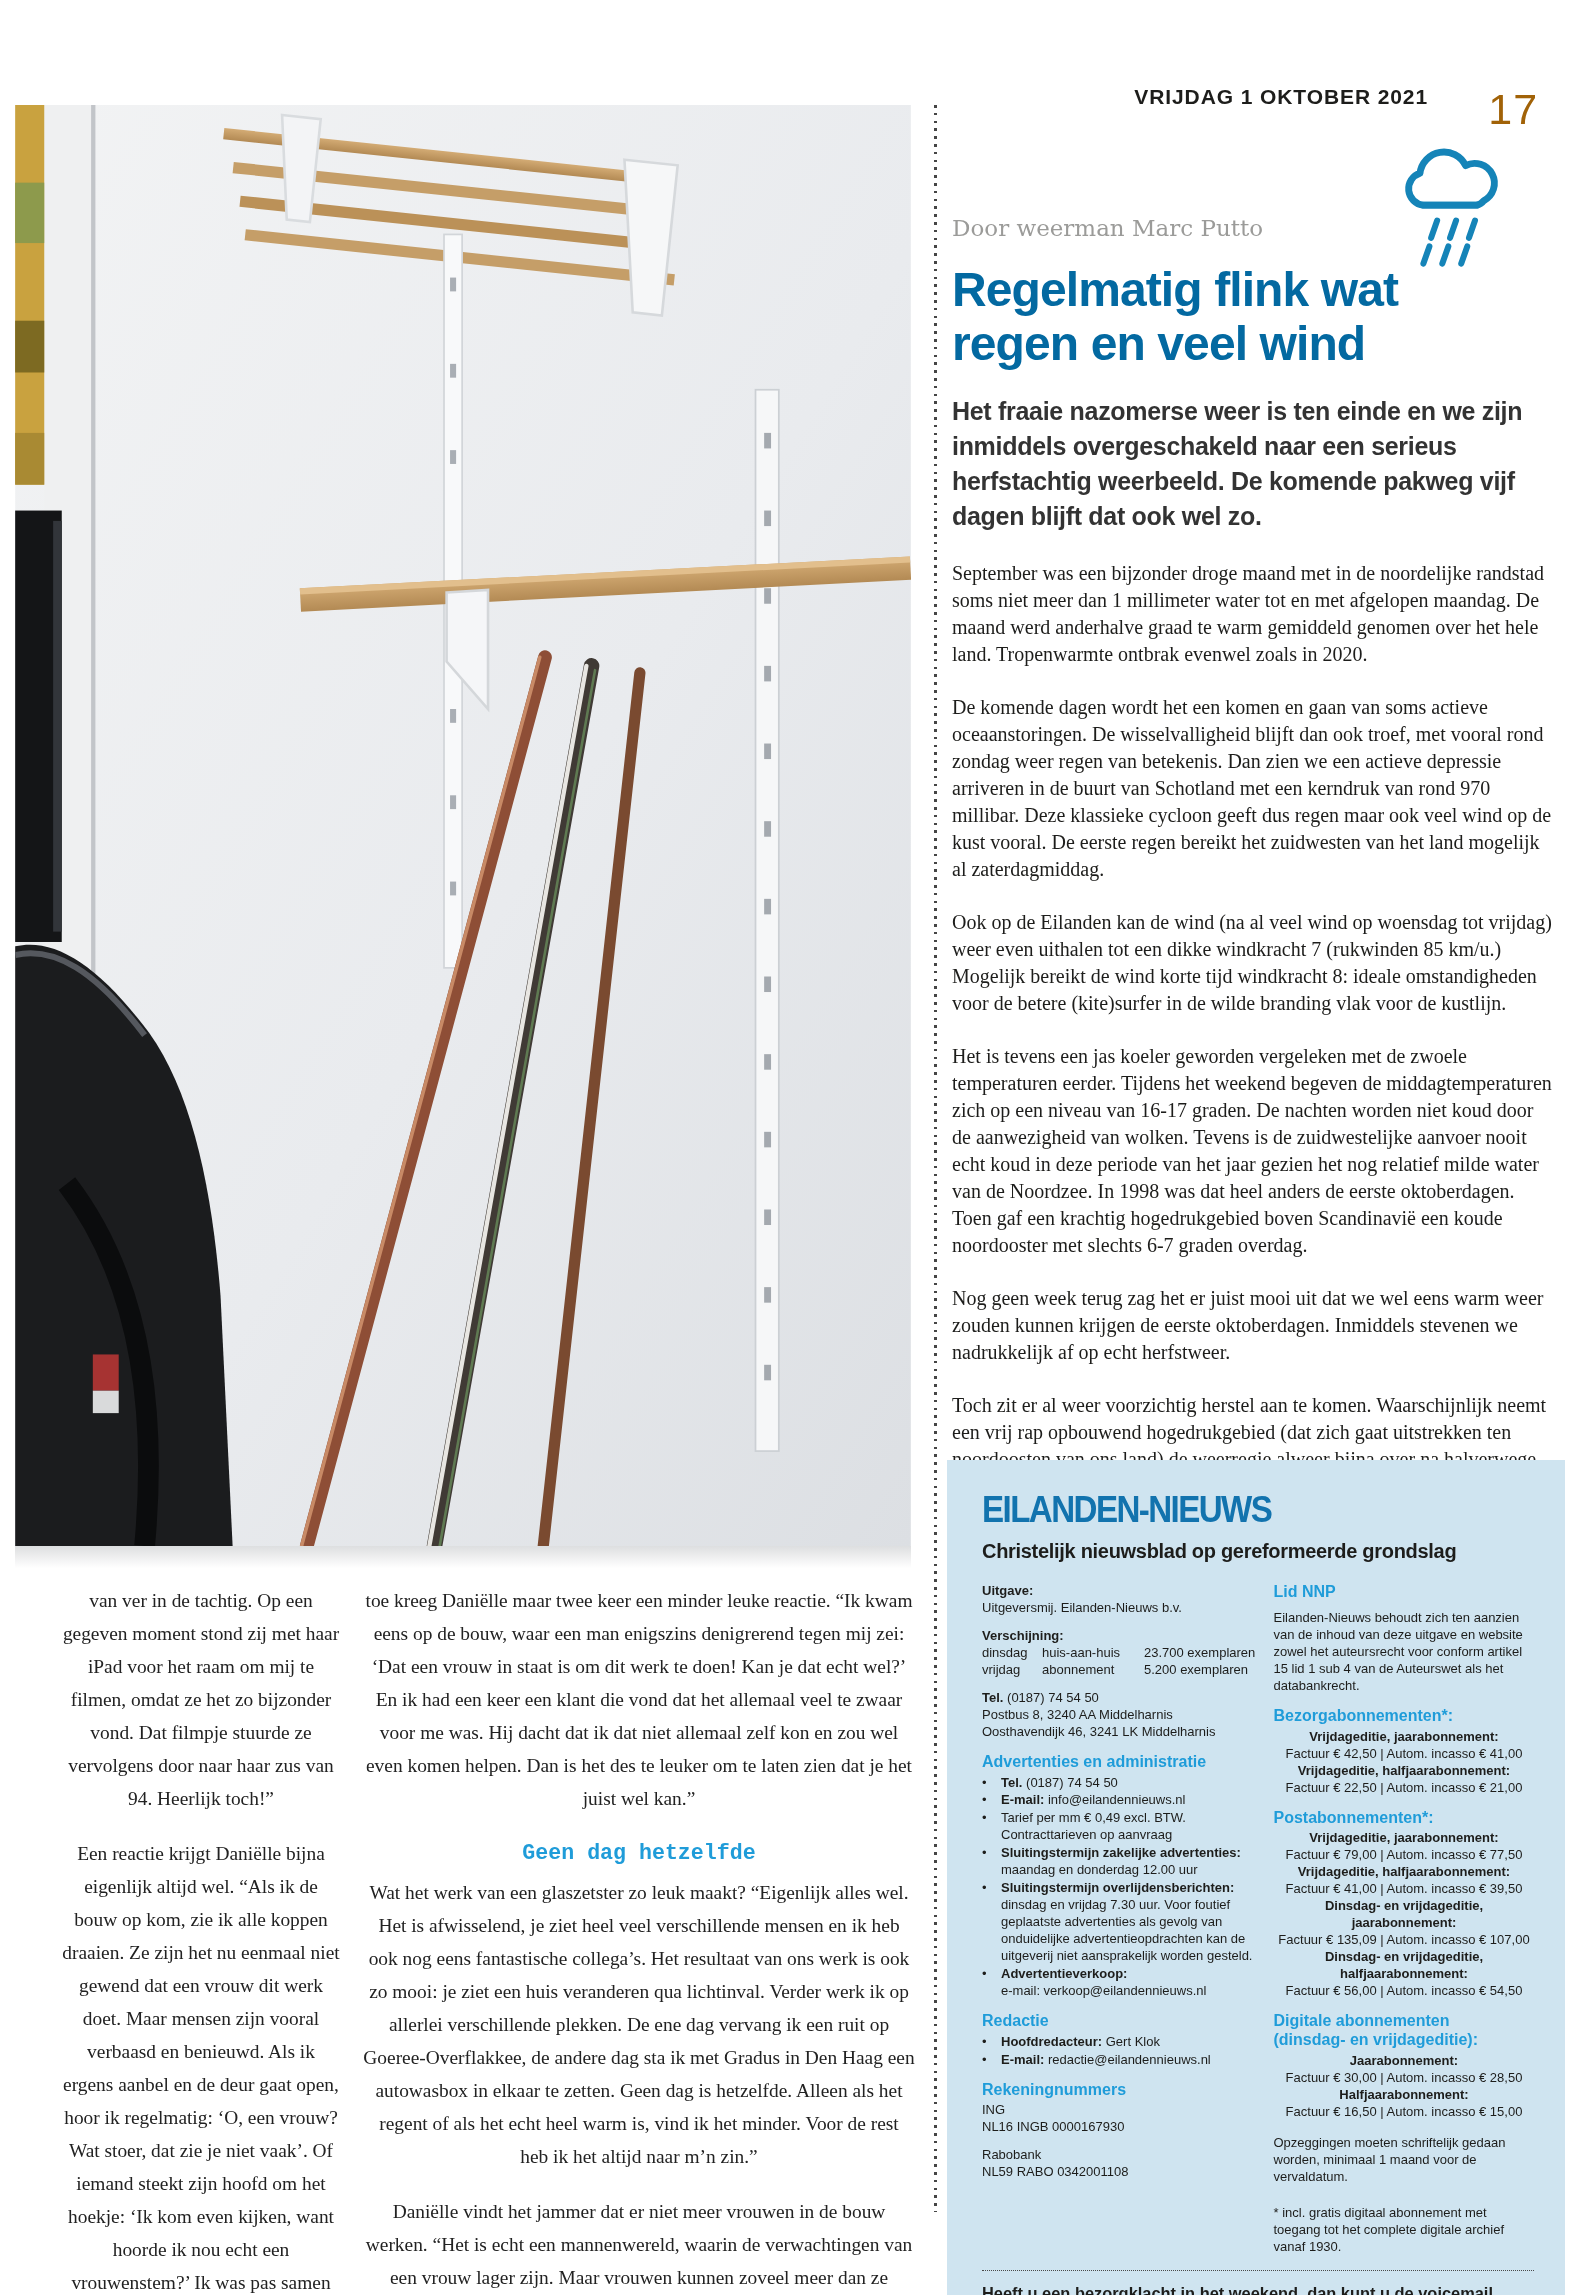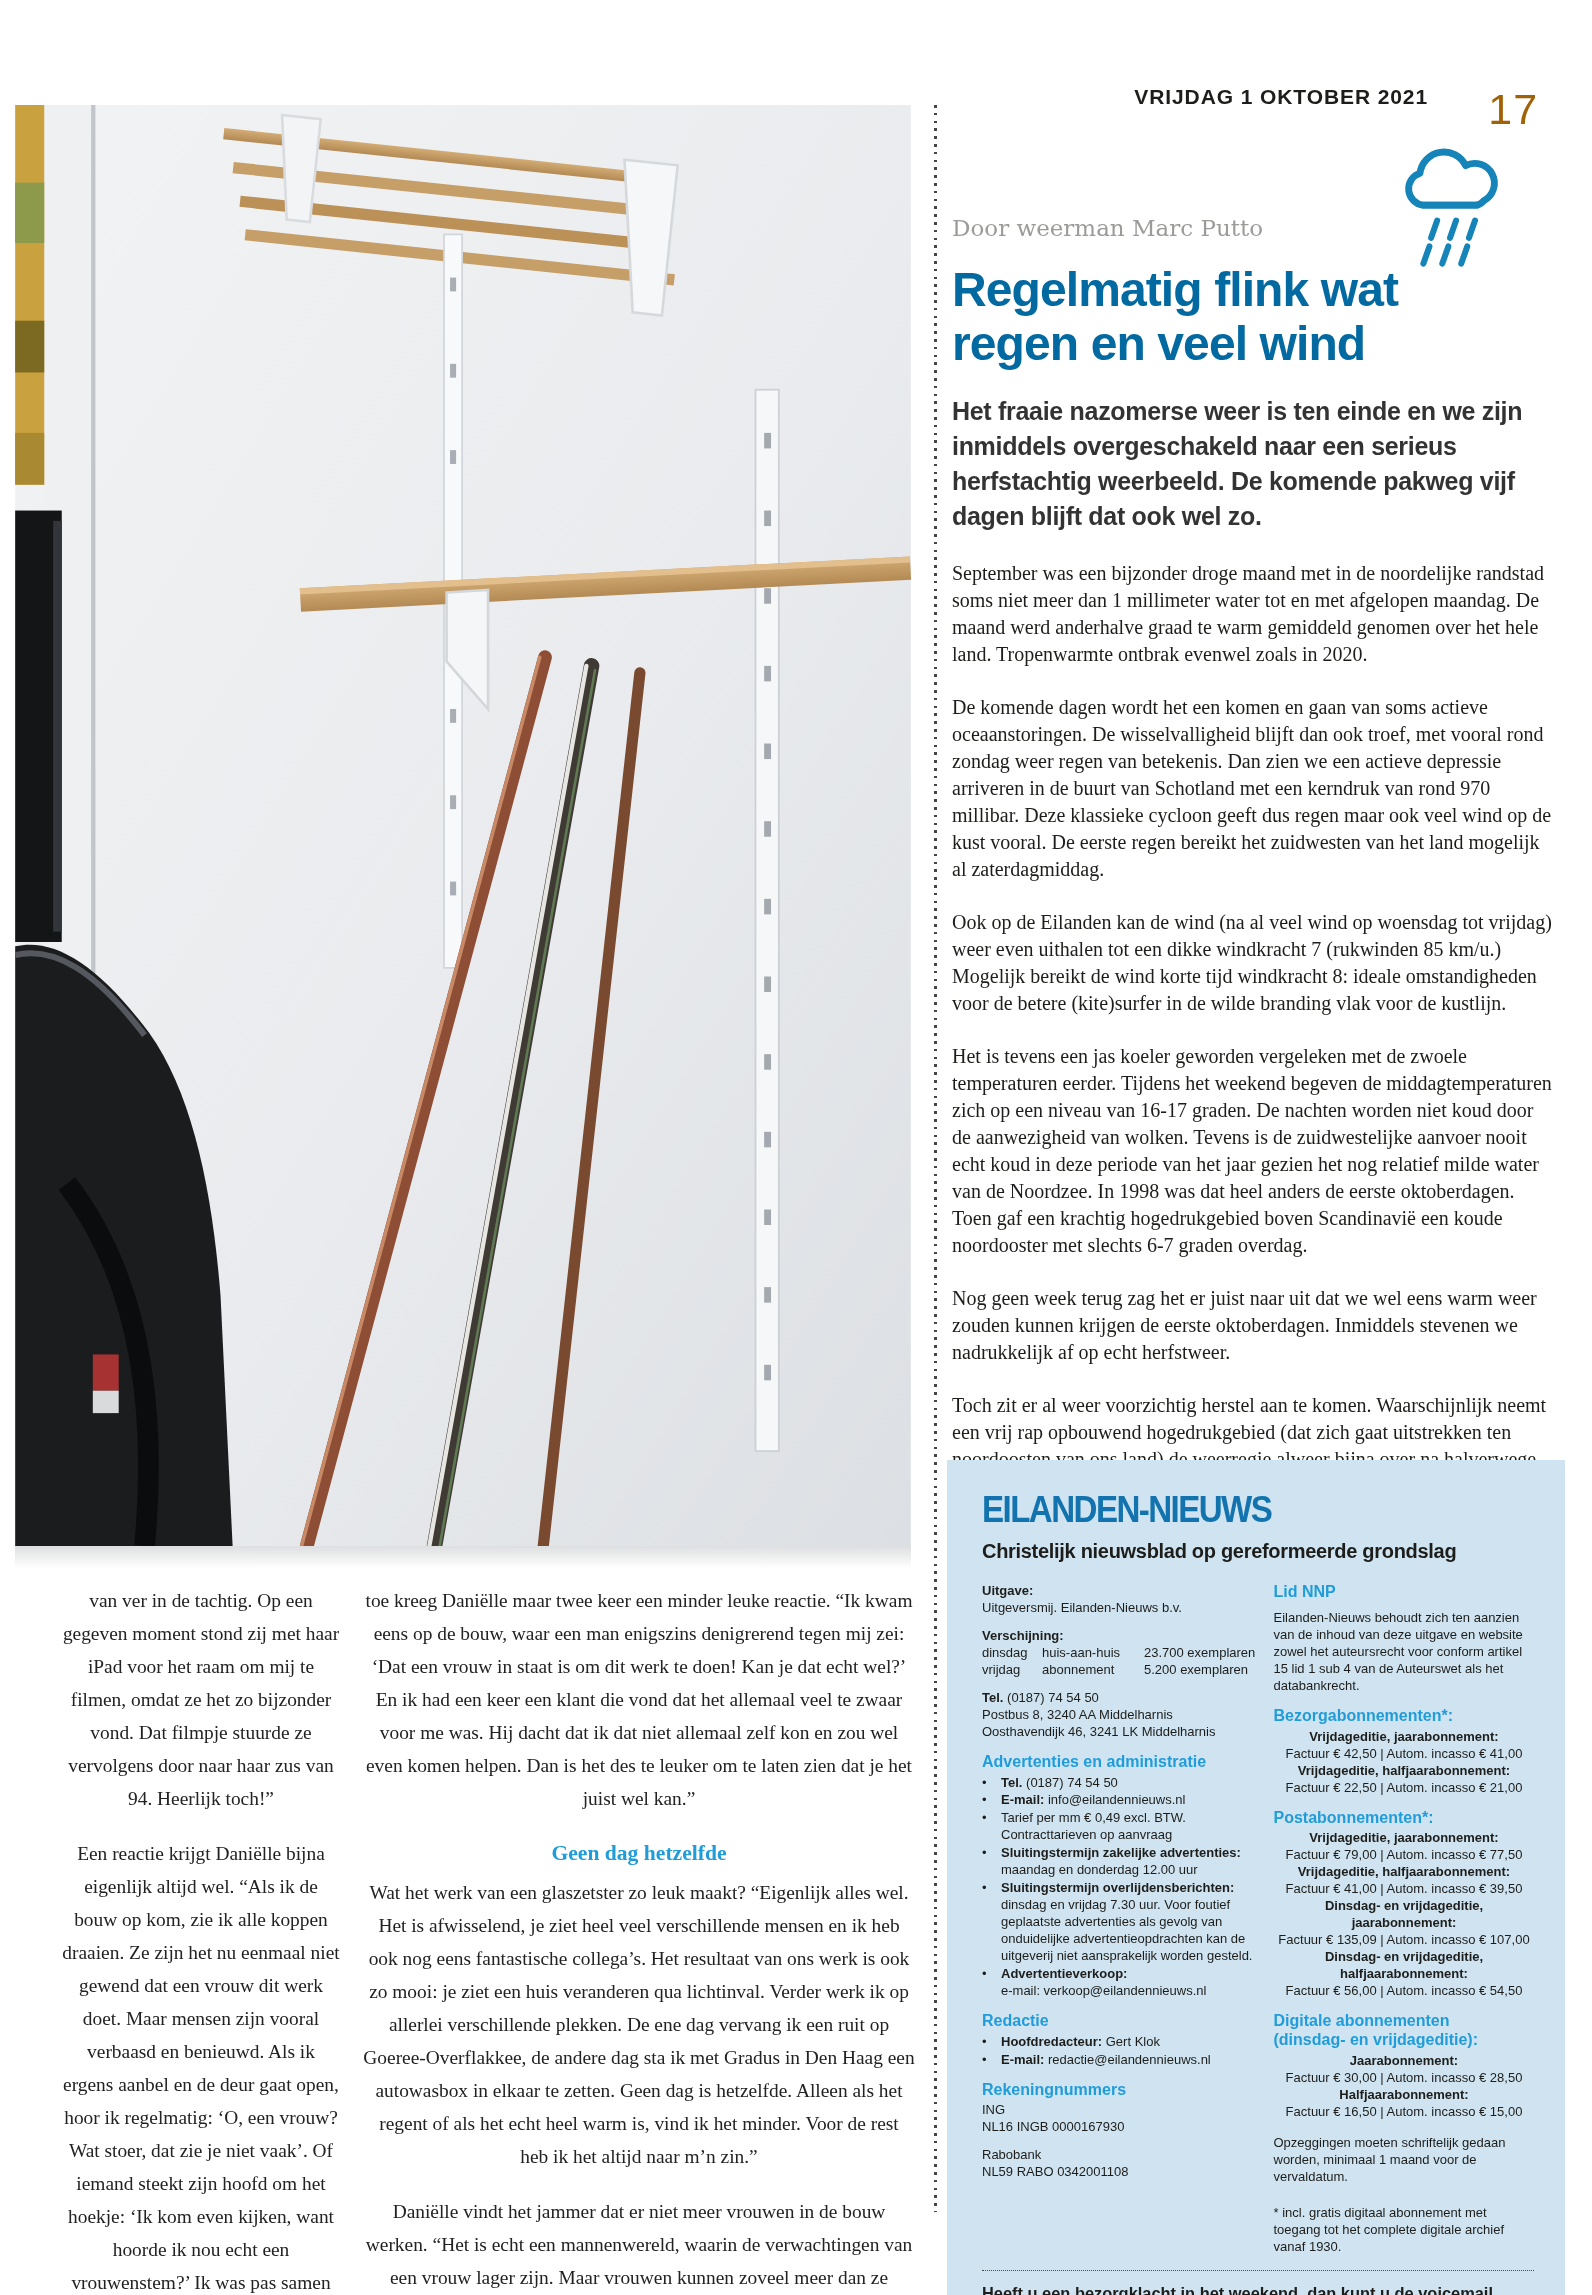--- a/index.html
+++ b/index.html
@@ -31,21 +31,21 @@
            font-size:48px;line-height:54px;color:#0369a1;letter-spacing:-0.9px;width:570px;}
   .w-intro{margin-top:22.4px;font-family:"Liberation Sans",sans-serif;font-weight:bold;
            font-size:25px;line-height:35px;color:#333;width:604px;letter-spacing:-0.3px;}
   .w-body p{margin:26px 0 0 0;font-size:20px;line-height:27px;width:604px;}
 
   
   .art-col{position:absolute;top:1584px;font-size:19.4px;line-height:33px;color:#222;text-align:center;}
   .art-col p{margin:0 0 22.4px 0;}
   .col1{left:62px;width:278px;}
   .col2{left:363px;width:552px;}
-  .art-sub{font-family:Liberation Serif, serif;font-weight:bold;font-size:21.6px;
+  .art-sub{font-family:Liberation Mono, monospace;font-weight:bold;font-size:21.6px;
            color:#1f9cd9;margin:0 0 5.2px 0;}
 
   
   .colophon{position:absolute;left:947px;top:1460px;width:618px;background:#cfe4f0;
             font-family:"Liberation Sans",sans-serif;color:#1d1d1b;
             padding:29px 31px 26px 35px;box-sizing:border-box;}
   .c-logo{font-weight:bold;font-size:36px;color:#1273ae;letter-spacing:-1.7px;
           transform:scaleX(.92);transform-origin:left;white-space:nowrap;}
   .c-sub{font-weight:bold;font-size:20px;margin-top:8.6px;letter-spacing:-0.3px;}
   .c-cols{display:flex;margin-top:19px;font-size:13px;line-height:17px;}
@@ -182,21 +182,21 @@
       </svg>
     </div>
     <div class="w-byline">Door weerman Marc Putto</div>
     <div class="w-title">Regelmatig flink wat regen en veel wind</div>
     <div class="w-intro">Het fraaie nazomerse weer is ten einde en we zijn inmiddels overgeschakeld naar een serieus herfstachtig weerbeeld. De komende pakweg vijf dagen blijft dat ook wel zo.</div>
     <div class="w-body">
       <p>September was een bijzonder droge maand met in de noordelijke randstad soms niet meer dan 1 millimeter water tot en met afgelopen maandag. De maand werd anderhalve graad te warm gemiddeld genomen over het hele land. Tropenwarmte ontbrak evenwel zoals in 2020.</p>
       <p>De komende dagen wordt het een komen en gaan van soms actieve oceaanstoringen. De wisselvalligheid blijft dan ook troef, met vooral rond zondag weer regen van betekenis. Dan zien we een actieve depressie arriveren in de buurt van Schotland met een kerndruk van rond 970 millibar. Deze klassieke cycloon geeft dus regen maar ook veel wind op de kust vooral. De eerste regen bereikt het zuidwesten van het land mogelijk al zaterdagmiddag.</p>
       <p>Ook op de Eilanden kan de wind (na al veel wind op woensdag tot vrijdag) weer even uithalen tot een dikke windkracht 7 (rukwinden 85 km/u.) Mogelijk bereikt de wind korte tijd windkracht 8: ideale omstandigheden voor de betere (kite)surfer in de wilde branding vlak voor de kustlijn.</p>
       <p>Het is tevens een jas koeler geworden vergeleken met de zwoele temperaturen eerder. Tijdens het weekend begeven de middagtemperaturen zich op een niveau van 16-17 graden. De nachten worden niet koud door de aanwezigheid van wolken. Tevens is de zuidwestelijke aanvoer nooit echt koud in deze periode van het jaar gezien het nog relatief milde water van de Noordzee. In 1998 was dat heel anders de eerste oktoberdagen. Toen gaf een krachtig hogedrukgebied boven Scandinavië een koude noordooster met slechts 6-7 graden overdag.</p>
-      <p>Nog geen week terug zag het er juist naar uit dat we wel eens warm weer zouden kunnen krijgen de eerste oktoberdagen. Inmiddels stevenen we nadrukkelijk af op echt herfstweer.</p>
+      <p>Nog geen week terug zag het er juist mooi uit dat we wel eens warm weer zouden kunnen krijgen de eerste oktoberdagen. Inmiddels stevenen we nadrukkelijk af op echt herfstweer.</p>
       <p>Toch zit er al weer voorzichtig herstel aan te komen. Waarschijnlijk neemt een vrij rap opbouwend hogedrukgebied (dat zich gaat uitstrekken ten noordoosten van ons land) de weerregie alweer bijna over na halverwege komende week.</p>
     </div>
   </div>
 
   <div class="art-col col1">
     <p>van ver in de tachtig. Op een gegeven moment stond zij met haar iPad voor het raam om mij te filmen, omdat ze het zo bijzonder vond. Dat filmpje stuurde ze vervolgens door naar haar zus van 94. Heerlijk toch!”</p>
     <p>Een reactie krijgt Daniëlle bijna eigenlijk altijd wel. “Als ik de bouw op kom, zie ik alle koppen draaien. Ze zijn het nu eenmaal niet gewend dat een vrouw dit werk doet. Maar mensen zijn vooral verbaasd en benieuwd. Als ik ergens aanbel en de deur gaat open, hoor ik regelmatig: ‘O, een vrouw? Wat stoer, dat zie je niet vaak’. Of iemand steekt zijn hoofd om het hoekje: ‘Ik kom even kijken, want hoorde ik nou echt een vrouwenstem?’ Ik was pas samen met Gradus aan het werk in Oostvoorne, toen er een stel omaatjes langs kwam wandelen. Ze bleven verbaasd staan toen ze mij zagen en ik kreeg allerlei complimentjes. Gradus stond vlak naast me en grapte: ‘Hé hallo, ik ben er ook nog, hoor!’” Tot nog</p>
   </div>
   <div class="art-col col2">
     <p>toe kreeg Daniëlle maar twee keer een minder leuke reactie. “Ik kwam eens op de bouw, waar een man enigszins denigrerend tegen mij zei: ‘Dat een vrouw in staat is om dit werk te doen! Kan je dat echt wel?’ En ik had een keer een klant die vond dat het allemaal veel te zwaar voor me was. Hij dacht dat ik dat niet allemaal zelf kon en zou wel even komen helpen. Dan is het des te leuker om te laten zien dat je het juist wel kan.”</p>

